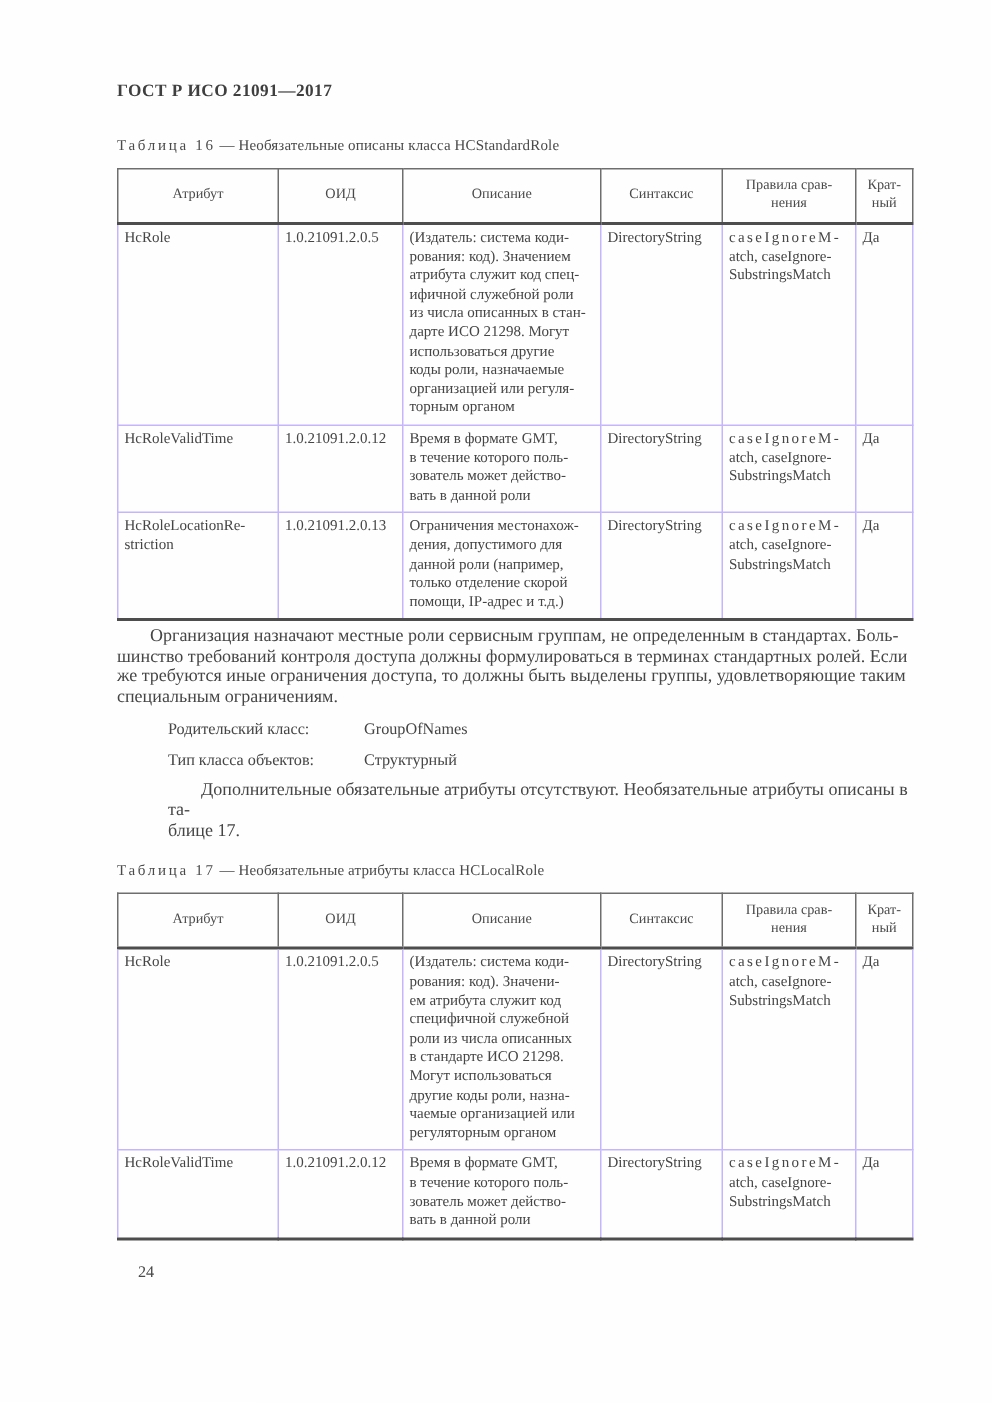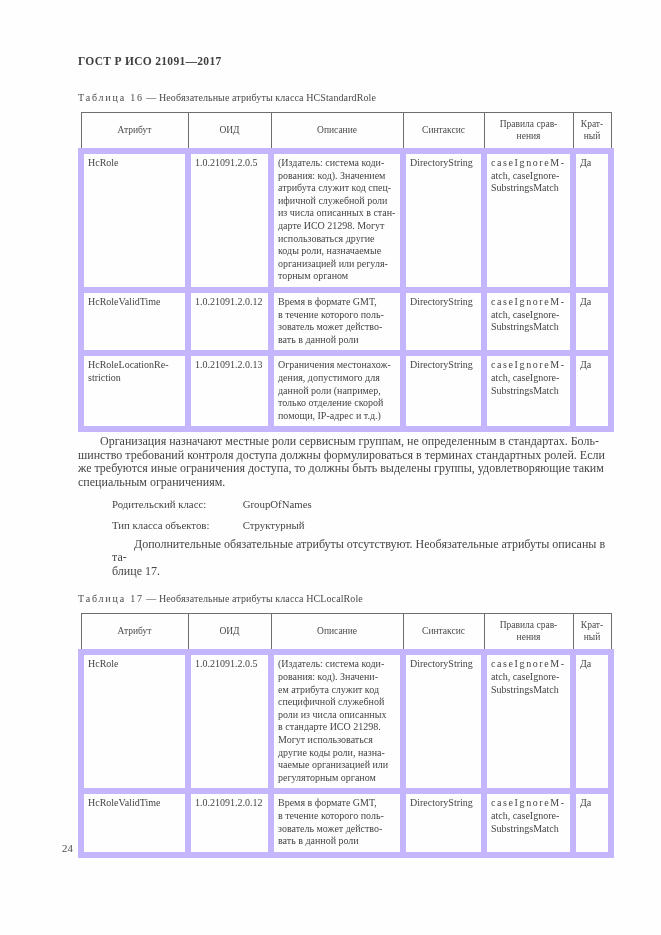--- a/index.html
+++ b/index.html
@@ -34,21 +34,21 @@
     font-weight:normal;
     font-size:9.5px;
     line-height:11.5px;
     text-align:center;
     vertical-align:middle;
     padding:6px 2px;
     white-space:pre-line;
     color:#4a4a4a;
   }
   table.gost td{
-    border:6px solid #c4b5fd;
+    border:1px solid #c4b5fd;
     font-size:10px;
     line-height:12.6px;
     vertical-align:top;
     padding:3px 4px 4px 4px;
     white-space:pre-line;
     overflow-wrap:anywhere;
     color:#454545;
   }
   td.rules::first-line{letter-spacing:1.6px;}
 
@@ -59,33 +59,33 @@
     line-height:13.6px;
     text-indent:22px;
     white-space:pre-line;
     color:#454545;
   }
   .def-list{margin:5px 0 0 34px;}
   .def-row{margin-top:8px;font-size:10.8px;line-height:13px;}
   .def-label{display:inline-block;width:128px;}
   .def-value{display:inline-block;}
   .closing{margin-top:6px;margin-left:34px;}
-  .page-number{position:absolute;left:62px;top:842px;font-size:10.8px;color:#4a4a4a;}
+  .page-number{position:absolute;left:92px;top:842px;font-size:10.8px;color:#4a4a4a;}
 </style>
 </head>
 <body>
 
 <div class="page">
   <div class="content">
 
     <div class="doc-header">ГОСТ Р ИСО 21091—2017</div>
 
     <div class="table-caption">
       <span class="cap-label">Таблица 16</span>
-      <span class="cap-rest">— Необязательные атрибуты класса HCStandardRole</span>
+      <span class="cap-rest">— Необязательные описаны класса HCStandardRole</span>
     </div>
 
     <table class="gost">
       <colgroup>
         <col style="width:107px">
           <col style="width:83px">
           <col style="width:132px">
         <col style="width:81px">
           <col style="width:89px">
           <col style="width:38px">

